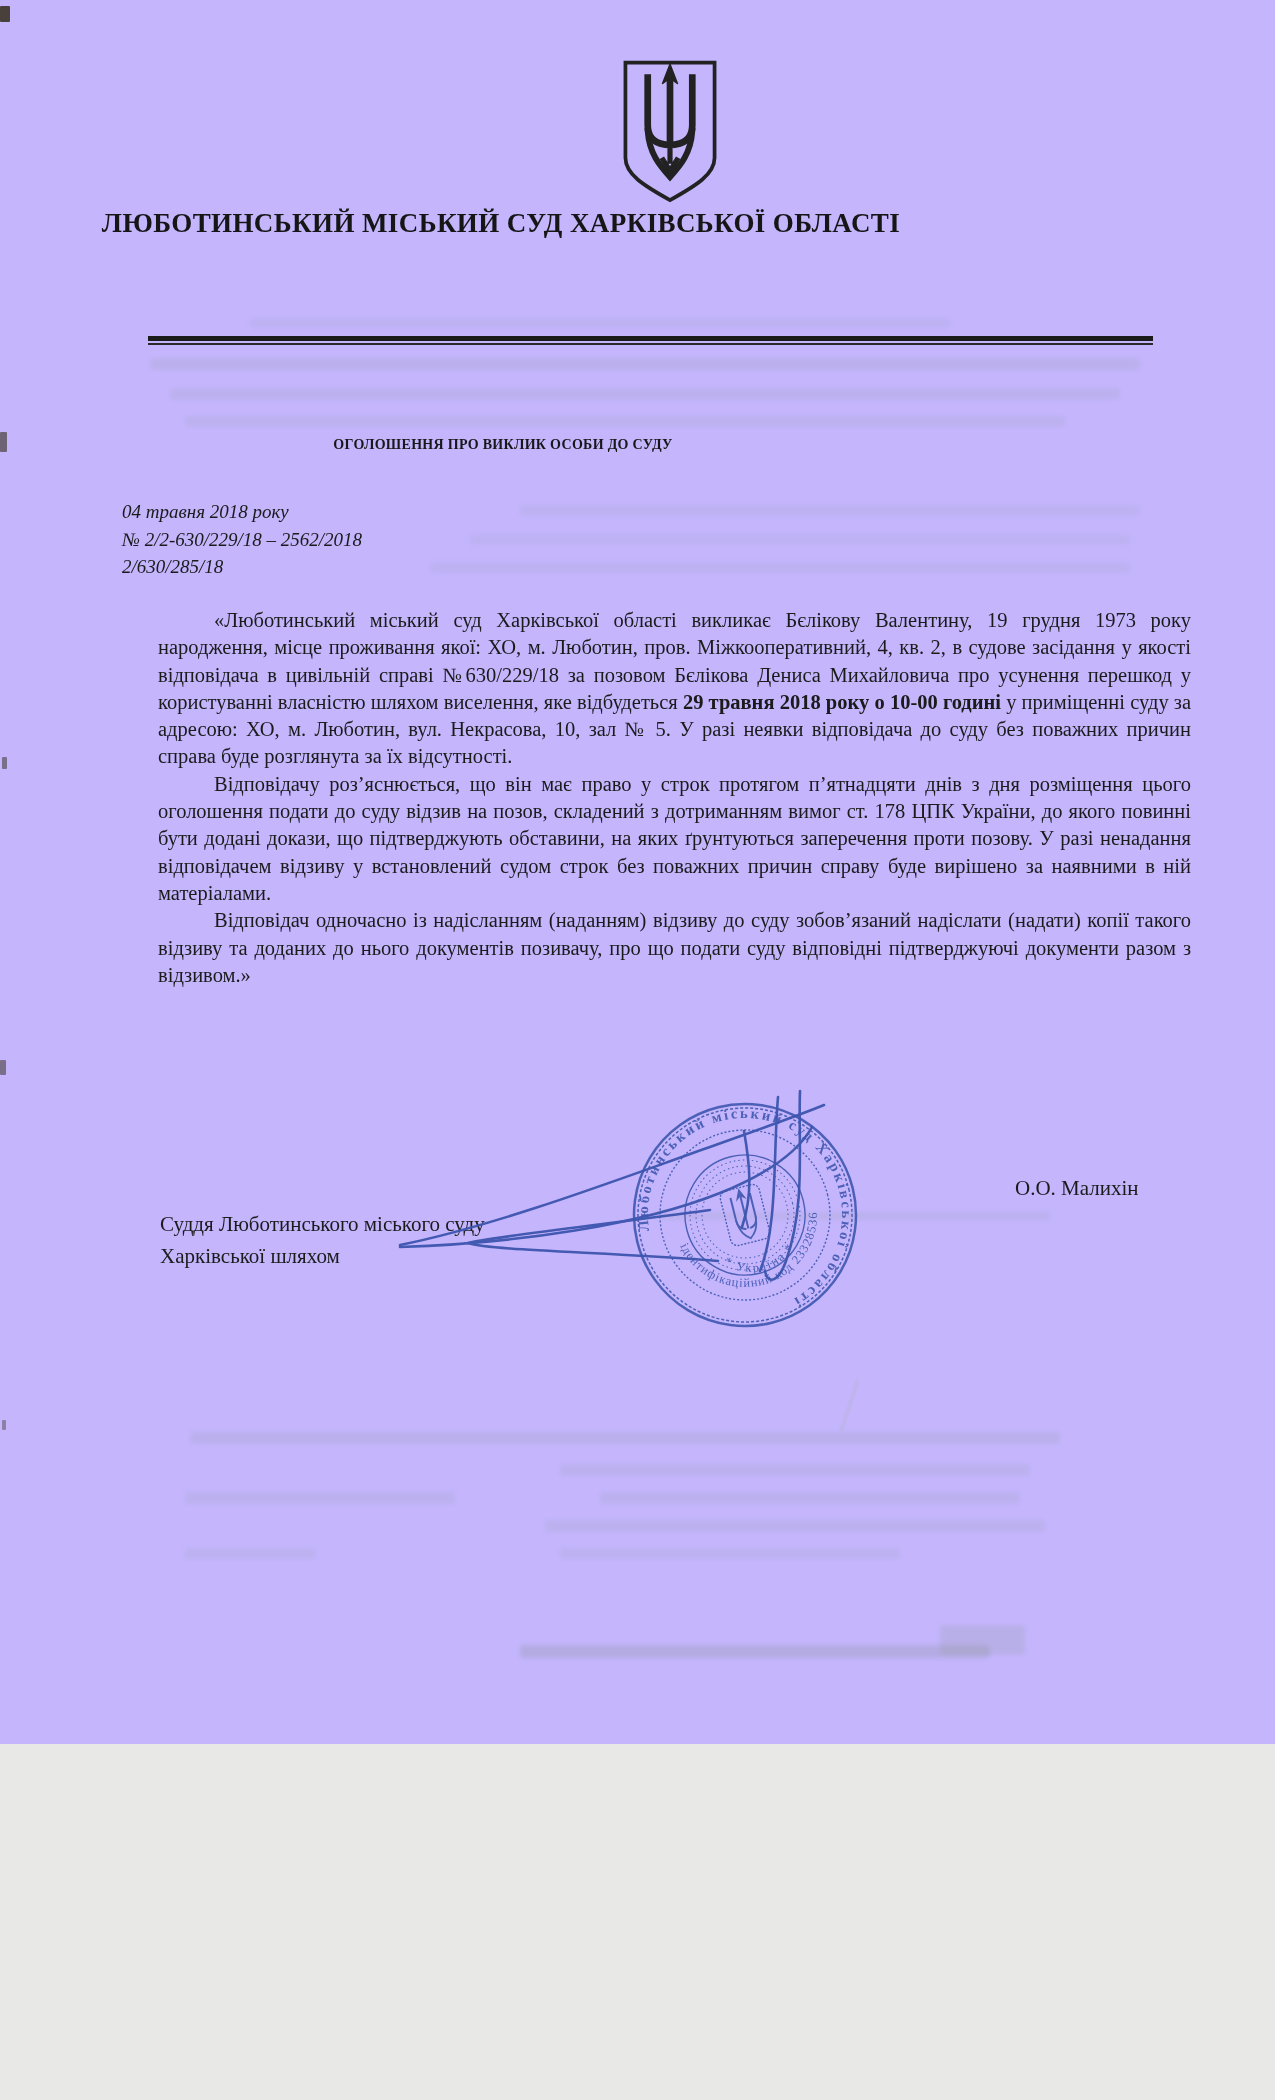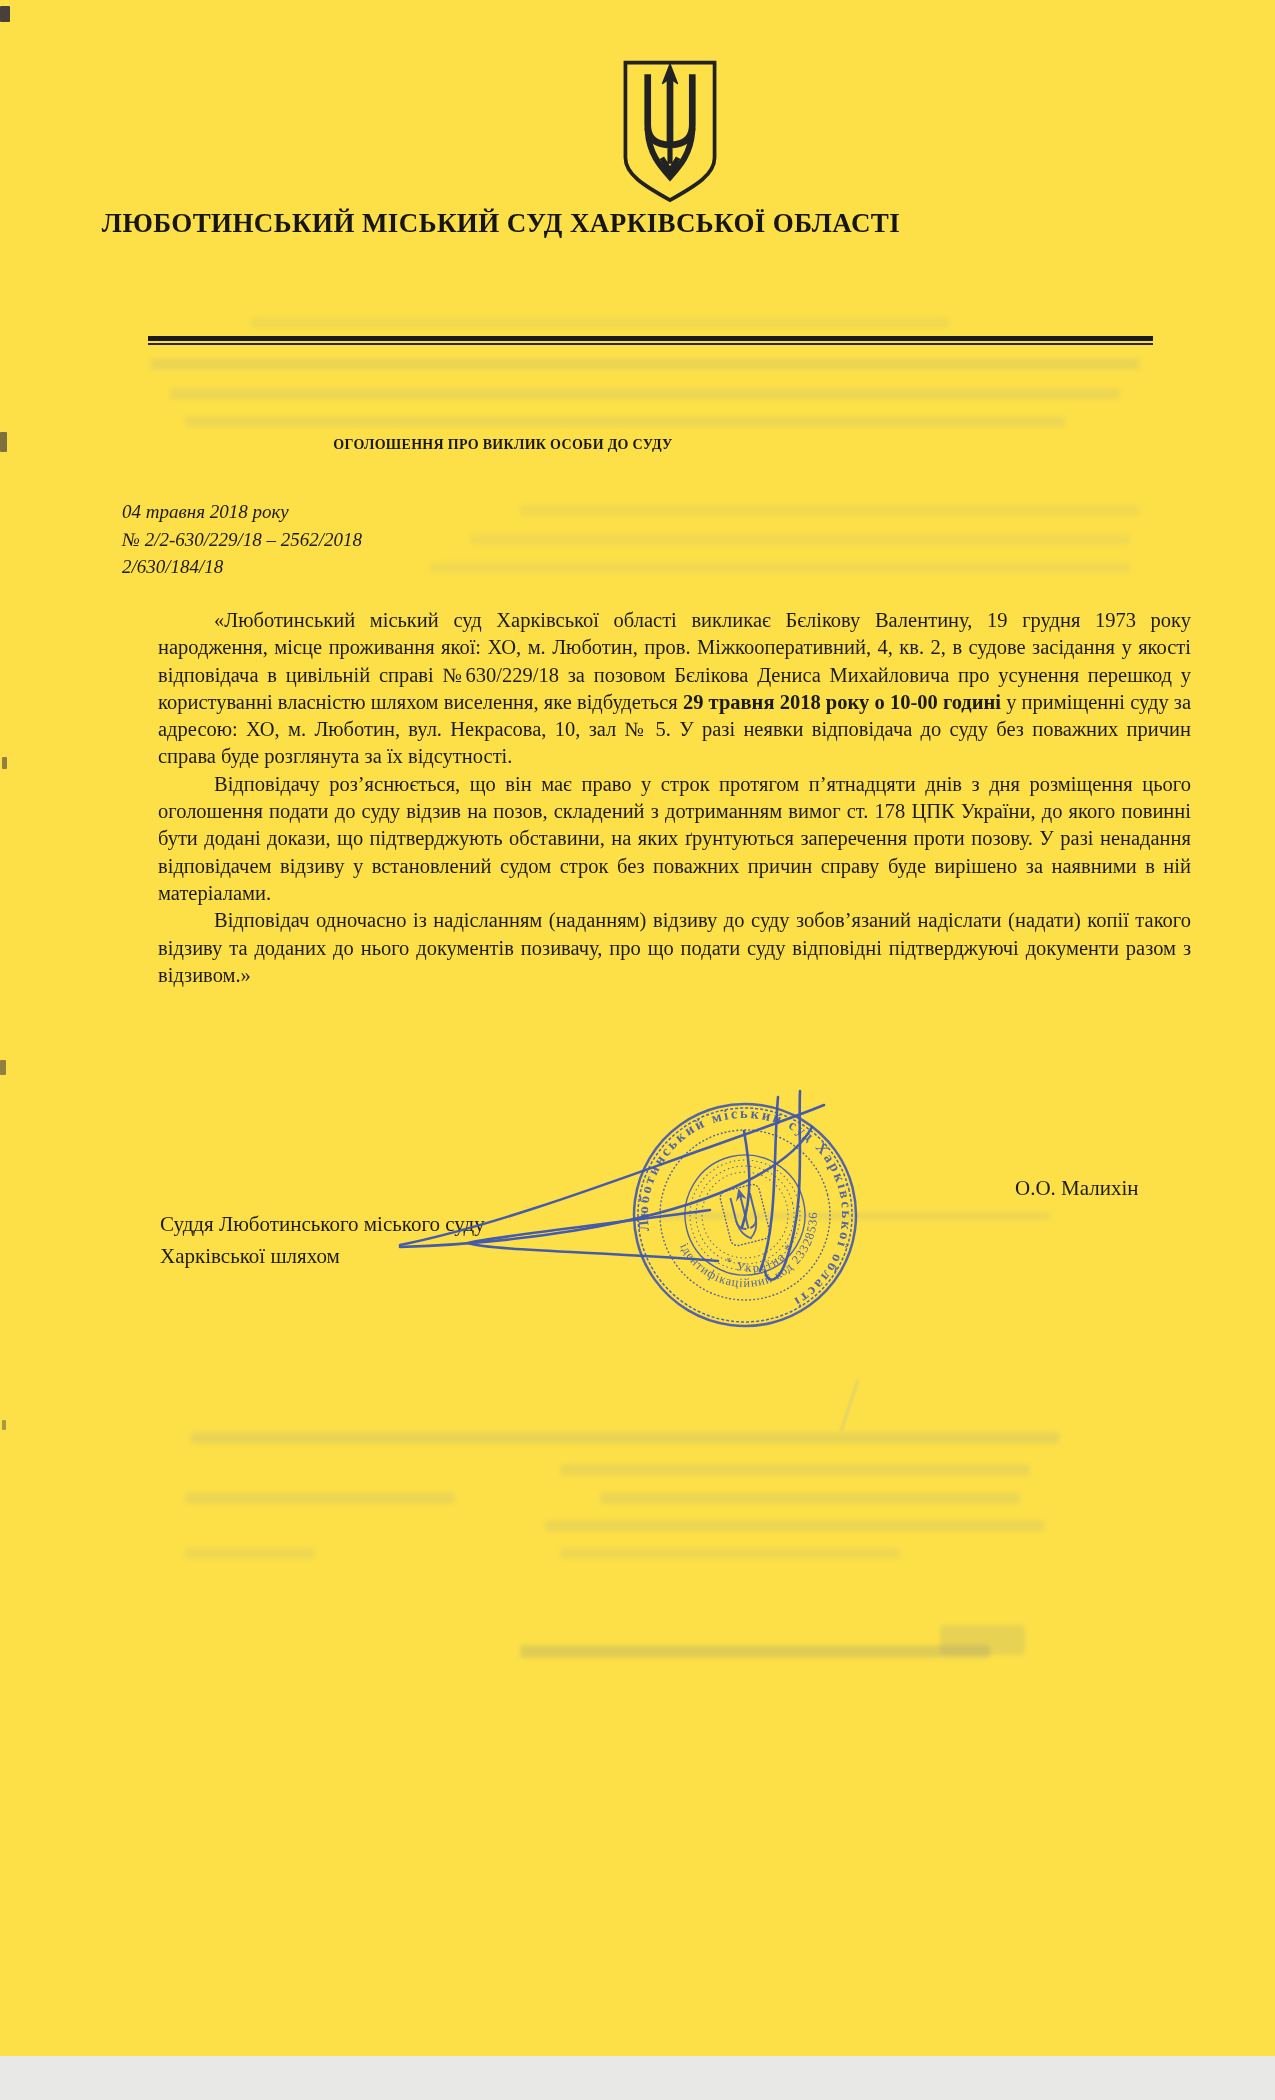--- a/index.html
+++ b/index.html
@@ -1,20 +1,20 @@
 <!DOCTYPE html>
 <html><head>
 <meta charset="utf-8">
 <style>
   html,body{margin:0;padding:0;background:#e8e8e6;}
   .page{
     position:relative;
-    width:1275px;height:2056px;
+    width:1275px;height:1744px;
     margin:0 auto;
-    background:#fde047;
+    background:#c4b5fd;
     overflow:hidden;
     font-family:"Liberation Serif","DejaVu Serif",serif;
     color:#1d1d1d;
   }
   .abs{position:absolute;}
   .center{text-align:center;}
   .court-name{
     font-size:27px;font-weight:bold;letter-spacing:.4px;color:#161616;
     white-space:nowrap;
   }
@@ -71,21 +71,21 @@
   <div class="smudge" style="left:185px;top:416px;width:880px;height:11px;opacity:.13;"></div>
   <div class="smudge" style="left:520px;top:505px;width:620px;height:11px;opacity:.10;"></div>
   <div class="smudge" style="left:470px;top:534px;width:660px;height:11px;opacity:.10;"></div>
   <div class="smudge" style="left:430px;top:562px;width:700px;height:11px;opacity:.10;"></div>
 
   <div class="abs center doc-title" style="left:0;top:437px;width:1006px;">ОГОЛОШЕННЯ ПРО ВИКЛИК ОСОБИ ДО СУДУ</div>
 
   <div class="abs ref" style="left:122px;top:498px;">
     <div>04 травня 2018 року</div>
     <div>№ 2/2-630/229/18 – 2562/2018</div>
-    <div>2/630/184/18</div>
+    <div>2/630/285/18</div>
   </div>
 
   <div class="abs body-text" style="left:122px;top:607px;width:1033px;">
     <p><span>«Люботинський міський суд Харківської області викликає Бєлікову Валентину, 19 грудня 1973 року народження, місце проживання якої: ХО, м. Люботин, пров. Міжкооперативний, 4, кв. 2, в судове засідання у якості відповідача в цивільній справі №630/229/18 за позовом Бєлікова Дениса Михайловича про усунення перешкод у користуванні власністю шляхом виселення, яке відбудеться </span><span class="bold-inline">29 травня 2018 року о 10-00 годині</span><span> у приміщенні суду за адресою: ХО, м. Люботин, вул. Некрасова, 10, зал № 5. У разі неявки відповідача до суду без поважних причин справа буде розглянута за їх відсутності.</span></p>
     <p>Відповідачу роз’яснюється, що він має право у строк протягом п’ятнадцяти днів з дня розміщення цього оголошення подати до суду відзив на позов, складений з дотриманням вимог ст. 178 ЦПК України, до якого повинні бути додані докази, що підтверджують обставини, на яких ґрунтуються заперечення проти позову. У разі ненадання відповідачем відзиву у встановлений судом строк без поважних причин справу буде вирішено за наявними в ній матеріалами.</p>
     <p>Відповідач одночасно із надісланням (наданням) відзиву до суду зобов’язаний надіслати (надати) копії такого відзиву та доданих до нього документів позивачу, про що подати суду відповідні підтверджуючі документи разом з відзивом.»</p>
   </div>
 
   <div class="abs sig" style="left:160px;top:1208px;">
     <div>Суддя Люботинського міського суду</div>

